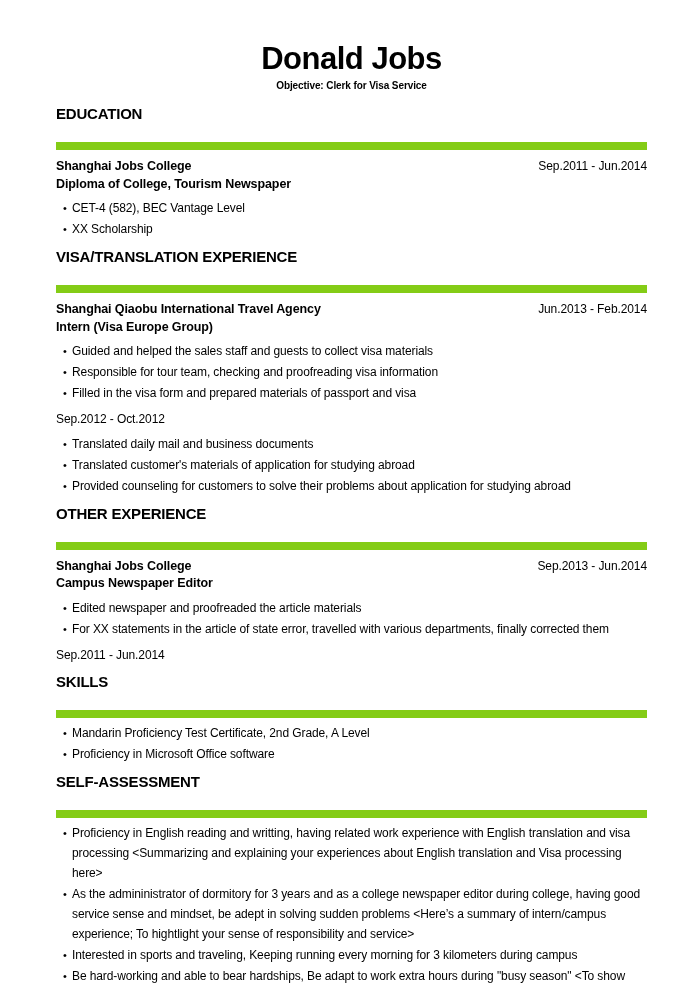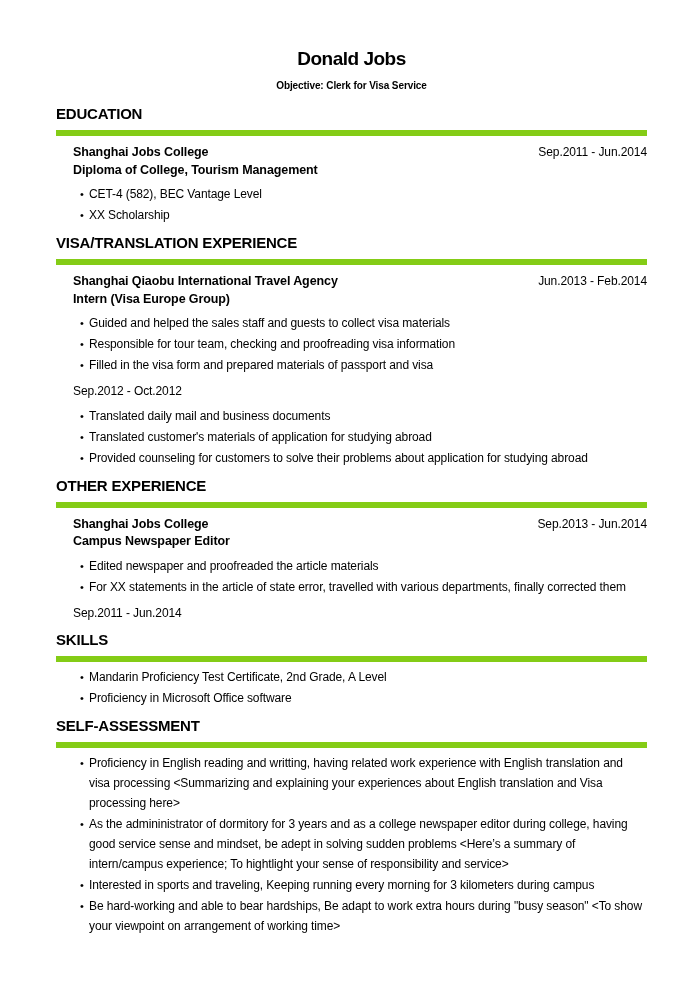--- a/index.html
+++ b/index.html
@@ -10,47 +10,47 @@
     color: #000000;
     font-family: "Liberation Sans", "DejaVu Sans", sans-serif;
     overflow: hidden;
   }
   .page { padding: 42px 53px 0 56px; }
 
   
   .resume-header { text-align: center; }
   .person-name {
     margin: 0;
-    font-size: 19px;
+    font-size: 31px;
     line-height: 33px;
     font-weight: bold;
     letter-spacing: -0.5px;
   }
   .contact { font-size: 12.5px; line-height: 19px; letter-spacing: -0.1px; }
   .contact-block { margin-top: 4px; }
   .objective {
     font-size: 10px;
     line-height: 20px;
     font-weight: bold;
     letter-spacing: -0.1px;
     margin-top: 1px;
   }
 
   
   .section { margin-top: 9px; }
-  .titlebar { border-bottom: 6px solid #84cc16; padding-bottom: 8px; }
+  .titlebar { border-bottom: 8px solid #84cc16; padding-bottom: 20px; }
   .section-title {
     font-size: 15px;
     line-height: 17px;
     font-weight: bold;
     letter-spacing: -0.2px;
   }
 
   
-  .entry { margin-top: 8px; margin-left: 17px; }
+  .entry { margin-top: 8px; }
   .entry.no-head { margin-top: 0; }
   .entry-head { display: flex; justify-content: space-between; align-items: flex-start; }
   .entry-titles { flex: 1 1 auto; }
   .org, .role {
     font-size: 12.5px;
     font-weight: bold;
     line-height: 17.5px;
     letter-spacing: -0.1px;
   }
   .dates {
@@ -90,21 +90,21 @@
 
   <main id="sections">
       <section class="section">
         <div class="titlebar">
           <div class="section-title">EDUCATION</div>
         </div>
         <div class="entry">
           <div class="entry-head">
             <div class="entry-titles">
               <div class="org">Shanghai Jobs College</div>
-              <div class="role">Diploma of College, Tourism Management</div>
+              <div class="role">Diploma of College, Tourism Newspaper</div>
             </div>
             <div class="dates">Sep.2011 - Jun.2014</div>
           </div>
           <ul class="bullets">
             <li class="bullet">
               <span class="dot">•</span>
               <span class="btxt">CET-4 (582), BEC Vantage Level</span>
             </li>
             <li class="bullet">
               <span class="dot">•</span>

